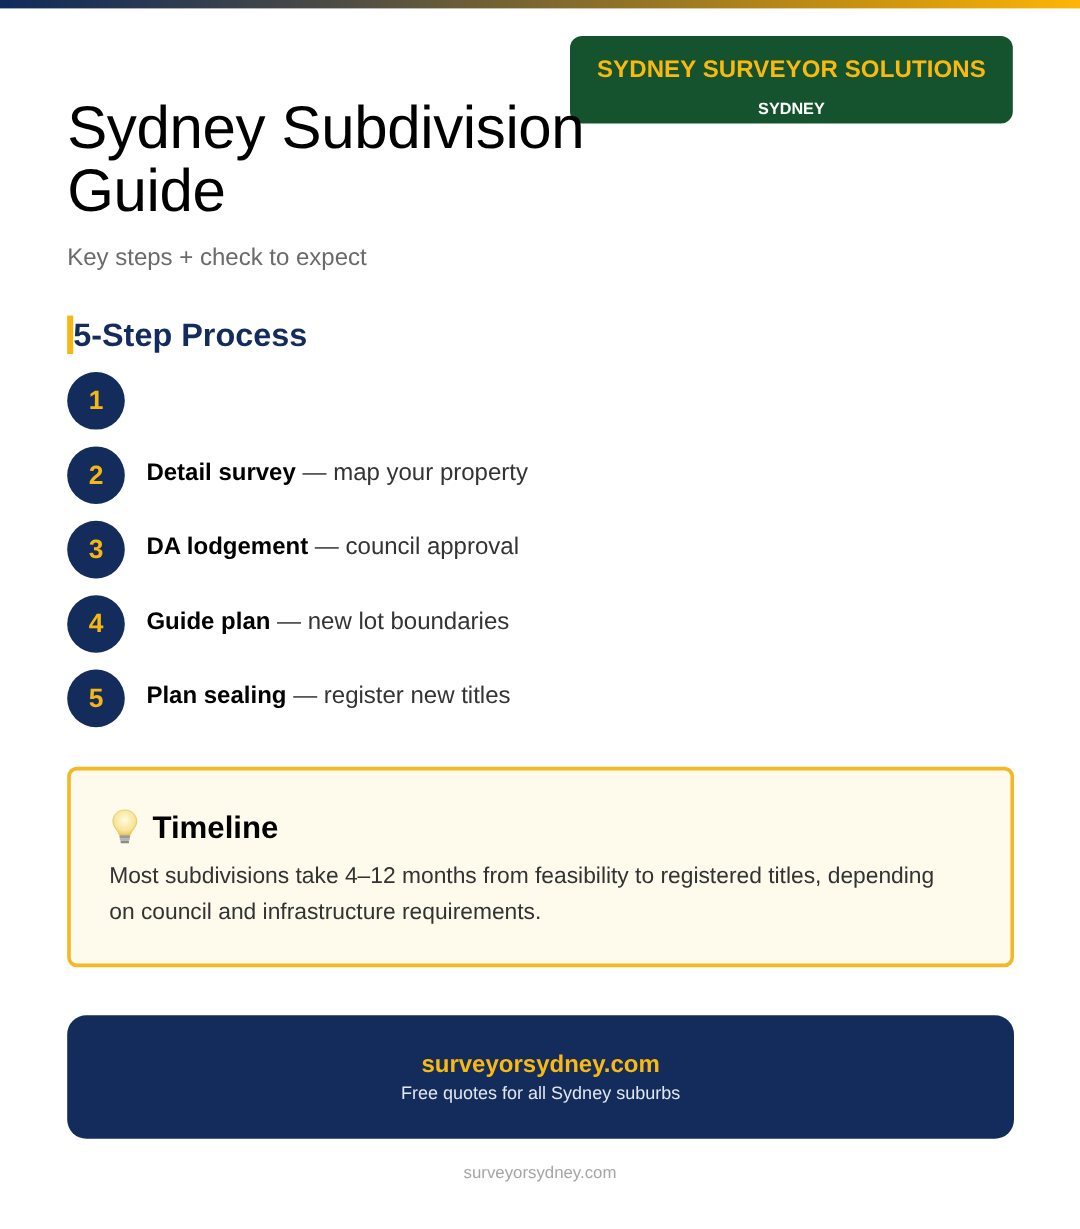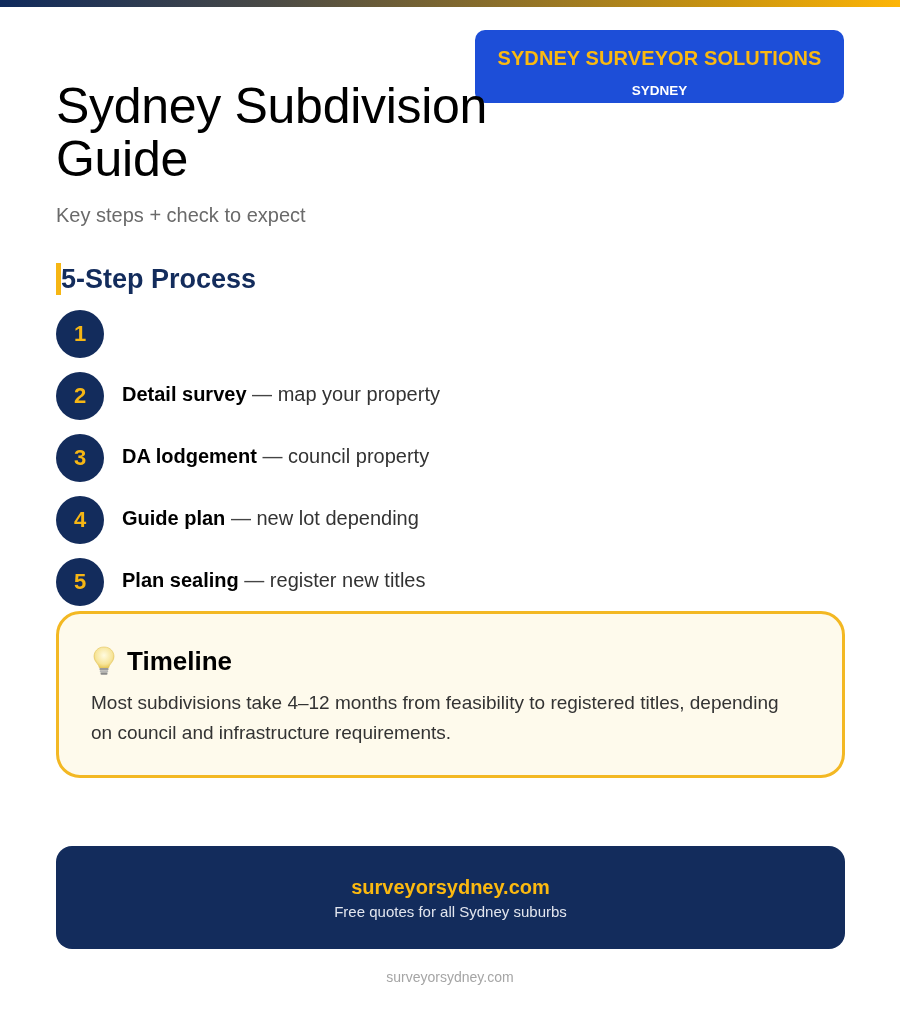--- a/index.html
+++ b/index.html
@@ -6,21 +6,21 @@
     html, body { width: 900px; height: 1024px; background: #ffffff; overflow: hidden; }
     body { font-family: "Liberation Sans", sans-serif; position: relative; color: #000; }
 
     .top-bar {
       position: absolute; left: 0; top: 0; width: 900px; height: 7px;
       background: linear-gradient(90deg, #0f2a5c 0%, #4a4a46 30%, #8a6e2a 55%, #c9930f 80%, #fdb507 100%);
     }
 
     .brand-badge {
       position: absolute; left: 475px; top: 30px; width: 369px; height: 73px;
-      background: #1d4ed8; border-radius: 10px;
+      background: #14532d; border-radius: 10px;
       text-align: center; padding-top: 16px;
     }
     .brand-name { color: #fbb910; font-weight: 700; font-size: 20px; letter-spacing: 0.1px; line-height: 24px; }
     .brand-city { color: #ffffff; font-weight: 700; font-size: 13.5px; line-height: 18px; margin-top: 12px; }
 
     .page-title {
       position: absolute; left: 56px; top: 80px; width: 520px;
       font-size: 50px; font-weight: 400; line-height: 53px; letter-spacing: -0.3px; color: #000;
     }
     .subtitle {
@@ -39,22 +39,22 @@
     .step-num {
       width: 48px; height: 48px; border-radius: 50%; background: #132c5c;
       color: #f6b614; font-weight: 700; font-size: 22px;
       display: flex; align-items: center; justify-content: center; flex-shrink: 0;
     }
     .step-text { margin-left: 18px; font-size: 20px; line-height: 24px; padding-top: 10px; color: #333; }
     .step-title { font-weight: 700; color: #000; }
     .step-sep { color: #444; }
 
     .timeline-box {
-      position: absolute; left: 56px; top: 611px; width: 789px; height: 167px;
-      background: #fefaec; border: 3px solid #f3b823; border-radius: 24px;
+      position: absolute; left: 56px; top: 639px; width: 789px; height: 167px;
+      background: #fefaec; border: 3px solid #f3b823; border-radius: 8px;
       padding: 30px 32px;
     }
     .timeline-head { display: flex; align-items: center; height: 34px; }
     .bulb-icon { width: 26px; height: 32px; margin-right: 10px; position: relative; }
     .timeline-title { font-size: 26px; font-weight: 700; color: #000; }
     .timeline-body { margin-top: 10px; font-size: 19px; line-height: 30px; color: #333; width: 700px; }
 
     .cta-box {
       position: absolute; left: 56px; top: 846px; width: 789px; height: 103px;
       background: #132c5c; border-radius: 16px; text-align: center; padding-top: 28px;
@@ -88,27 +88,27 @@
   </div>
   <div class="step">
     <div class="step-num">2</div>
     <div class="step-text">
       <span class="step-title">Detail survey</span><span class="step-sep"> — </span><span class="step-desc">map your property</span>
     </div>
   </div>
   <div class="step">
     <div class="step-num">3</div>
     <div class="step-text">
-      <span class="step-title">DA lodgement</span><span class="step-sep"> — </span><span class="step-desc">council property</span>
+      <span class="step-title">DA lodgement</span><span class="step-sep"> — </span><span class="step-desc">council approval</span>
     </div>
   </div>
   <div class="step">
     <div class="step-num">4</div>
     <div class="step-text">
-      <span class="step-title">Guide plan</span><span class="step-sep"> — </span><span class="step-desc">new lot depending</span>
+      <span class="step-title">Guide plan</span><span class="step-sep"> — </span><span class="step-desc">new lot boundaries</span>
     </div>
   </div>
   <div class="step">
     <div class="step-num">5</div>
     <div class="step-text">
       <span class="step-title">Plan sealing</span><span class="step-sep"> — </span><span class="step-desc">register new titles</span>
     </div>
   </div>
 </div>
 

